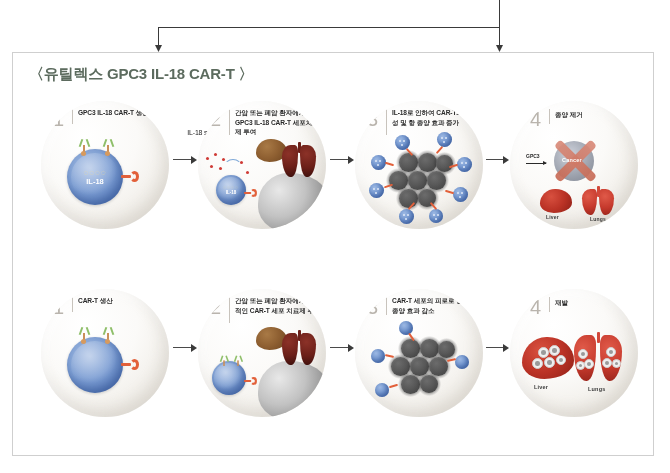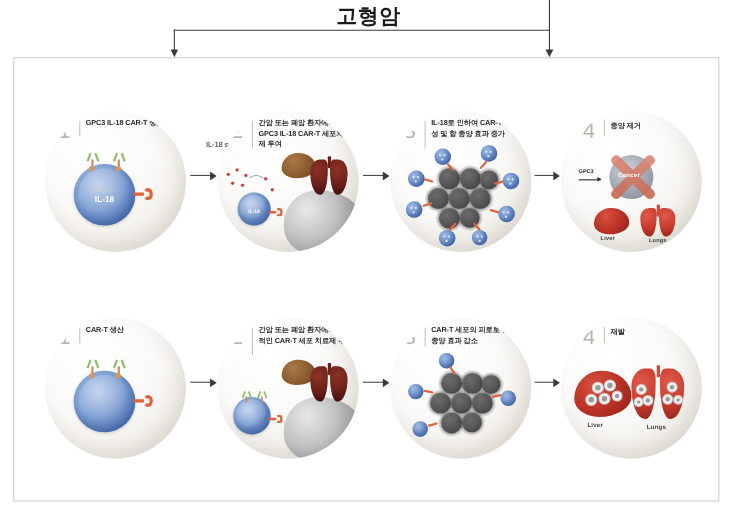--- a/index.html
+++ b/index.html
@@ -143,34 +143,34 @@
   .cancer-txt{position:absolute;font-size:5.5px;font-weight:700;color:#fff;z-index:7;letter-spacing:.2px;}
   .gpc3-lab{position:absolute;font-size:5px;font-weight:700;color:#2a2a2a;line-height:1.3;z-index:7;}
   .gpc3-arrow{position:absolute;height:1px;background:#2a2a2a;z-index:7;}
   .gpc3-arrow::after{content:"";position:absolute;right:-1px;top:-2px;width:0;height:0;
     border-top:2.5px solid transparent;border-bottom:2.5px solid transparent;border-left:4px solid #2a2a2a;}
 </style>
 </head>
 <body>
 
 <div id="top-connector">
-  <div id="top-title">고형암</div>
   <svg width="670" height="56">
     <line x1="499.5" y1="0" x2="499.5" y2="28" stroke="#3a3a3a" stroke-width="1"></line>
     <line x1="158" y1="27.5" x2="500" y2="27.5" stroke="#3a3a3a" stroke-width="1"></line>
     <line x1="158.5" y1="27" x2="158.5" y2="46" stroke="#3a3a3a" stroke-width="1"></line>
     <polygon points="155,45 162,45 158.5,52" fill="#3a3a3a"></polygon>
     <line x1="499.5" y1="27" x2="499.5" y2="46" stroke="#3a3a3a" stroke-width="1"></line>
     <polygon points="496,45 503,45 499.5,52" fill="#3a3a3a"></polygon>
   </svg>
 </div>
 
 <div id="main-frame">
 
   <div class="section" id="section-1">
+    <div class="section-title">〈유틸렉스 GPC3 IL-18 CAR-T 〉</div>
 
     <div class="panels">
 
       <div class="arrow a12" style="top:62px">
           <div class="ln"></div>
           <div class="hd"></div>
         </div>
       <div class="arrow a23" style="top:62px">
           <div class="ln"></div>
           <div class="hd"></div>

